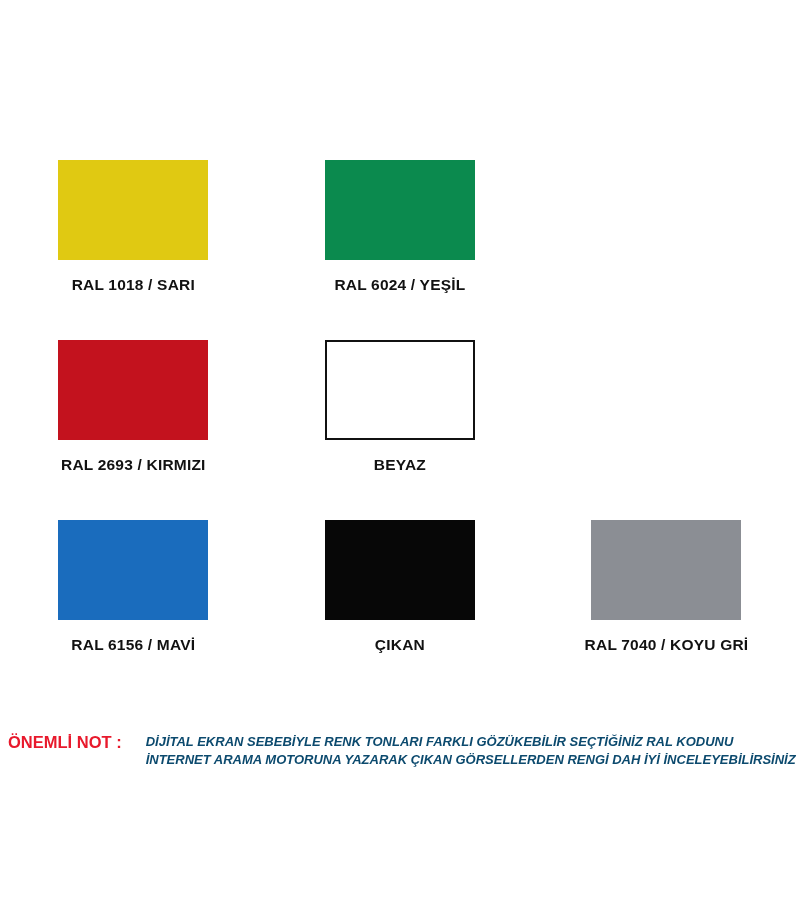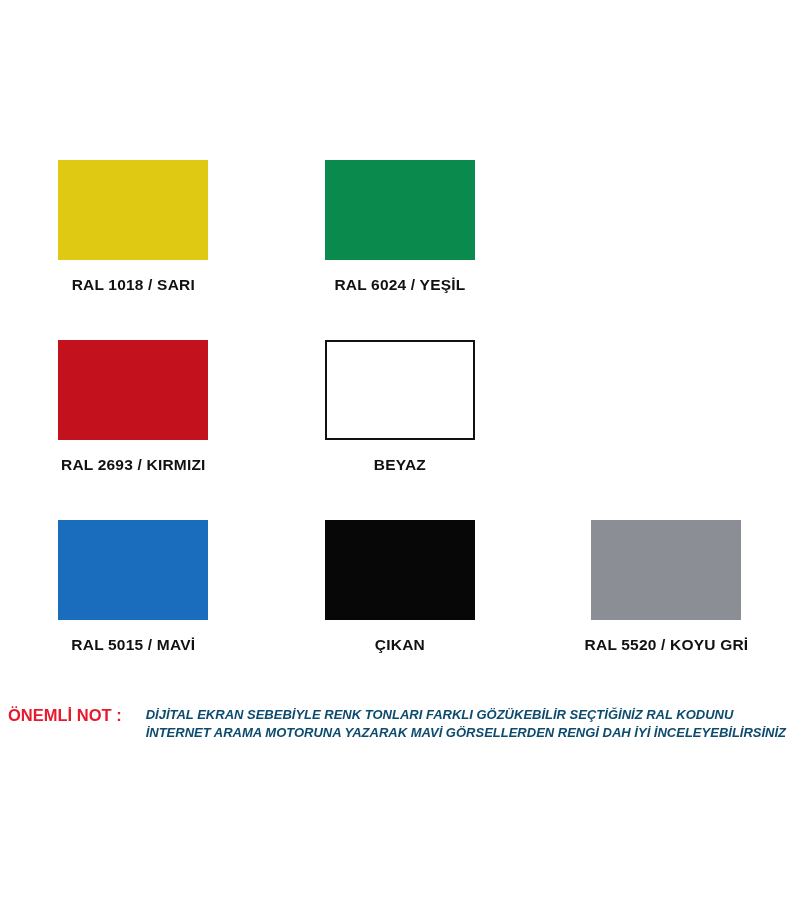--- a/index.html
+++ b/index.html
@@ -73,21 +73,21 @@
 
   .swatch-label .qualifier {
     font-size: 10.5px;
     font-weight: bold;
     letter-spacing: 0.1px;
   }
 
   #important-note {
     position: absolute;
     left: 8px;
-    top: 706px;
+    top: 733px;
     width: 788px;
     display: flex;
     flex-direction: row;
     align-items: flex-start;
   }
 
   #note-heading {
     font-size: 16.5px;
     font-weight: bold;
     color: #e8192c;
@@ -135,35 +135,35 @@
       </div>
       <div class="swatch-cell">
         <div class="swatch-chip bordered" style="background: rgb(255, 255, 255);"></div>
         <div class="swatch-label"><span>BEYAZ</span></div>
       </div>
     </div>
 
     <div class="swatch-row">
       <div class="swatch-cell">
         <div class="swatch-chip" style="background: rgb(26, 108, 189);"></div>
-        <div class="swatch-label"><span>RAL 5015 / MAVİ</span></div>
+        <div class="swatch-label"><span>RAL 6156 / MAVİ</span></div>
       </div>
       <div class="swatch-cell">
         <div class="swatch-chip" style="background: rgb(7, 7, 7);"></div>
         <div class="swatch-label"><span>ÇIKAN</span></div>
       </div>
       <div class="swatch-cell">
         <div class="swatch-chip" style="background: rgb(139, 142, 148);"></div>
-        <div class="swatch-label"><span>RAL 5520 / KOYU GRİ</span></div>
+        <div class="swatch-label"><span>RAL 7040 / KOYU GRİ</span></div>
       </div>
     </div>
 
   </div>
 
   <div id="important-note">
     <div id="note-heading" style="color: rgb(232, 25, 44);">ÖNEMLİ NOT :</div>
     <div id="note-body">
       <span class="note-line">DİJİTAL EKRAN SEBEBİYLE RENK TONLARI  FARKLI GÖZÜKEBİLİR SEÇTİĞİNİZ RAL KODUNU</span>
-      <span class="note-line">İNTERNET ARAMA MOTORUNA YAZARAK MAVİ GÖRSELLERDEN RENGİ DAH İYİ  İNCELEYEBİLİRSİNİZ</span>
+      <span class="note-line">İNTERNET ARAMA MOTORUNA YAZARAK ÇIKAN GÖRSELLERDEN RENGİ DAH İYİ  İNCELEYEBİLİRSİNİZ</span>
     </div>
   </div>
 
 </div>
 
 </body></html>

